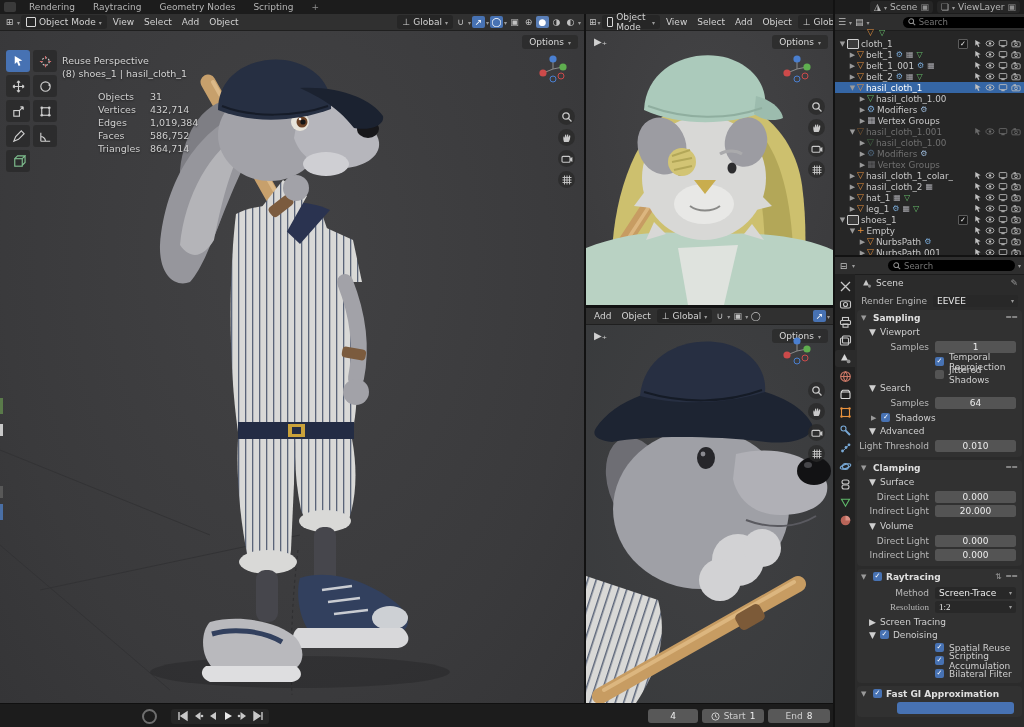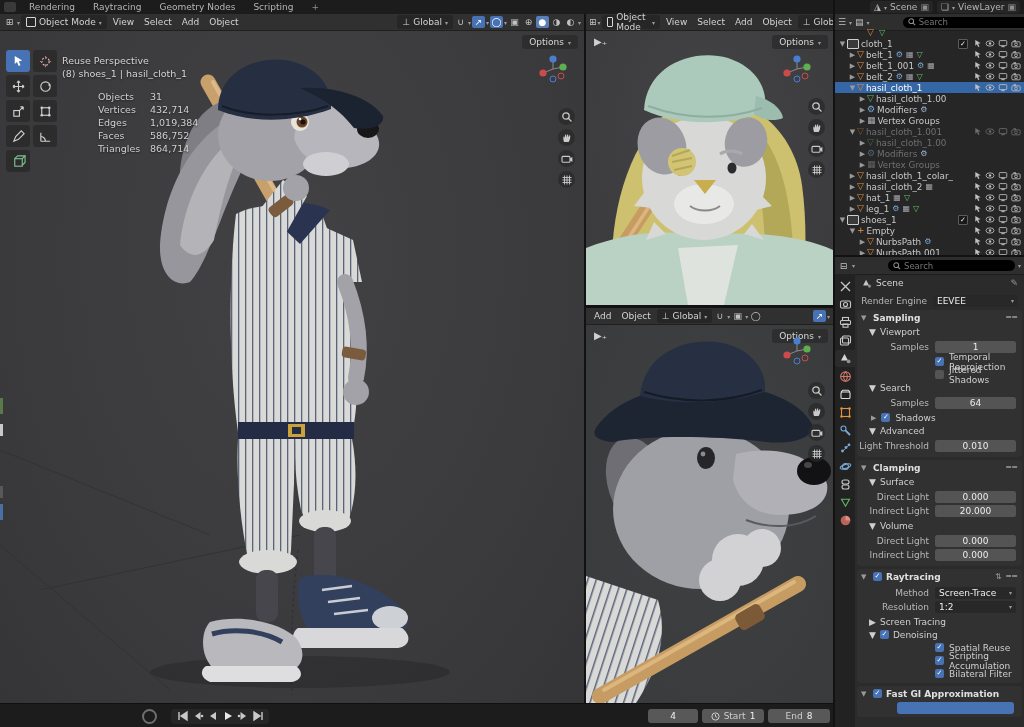--- a/index.html
+++ b/index.html
@@ -1266,21 +1266,21 @@
         <b style="font-weight:bold;">Raytracing</b>
           <span class="phicons">⇅ ══</span>
         </div>
       <div class="prow">
         <span class="plabel">Method</span>
         <span class="pfield dd">
             <span>Screen-Trace</span>
             <span class="caret">▾</span>
           </span>
       </div>
-      <div class="prow" style="margin-top:-1px;">
+      <div class="prow" style="margin-top:-1px;font-family:Liberation Serif, serif;">
         <span class="plabel">Resolution</span>
         <span class="pfield dd">
             <span>1:2</span>
             <span class="caret">▾</span>
           </span>
       </div>
       <div class="sub">
           <span class="chev">▶</span>
           <span>Screen Tracing</span>
         </div>

